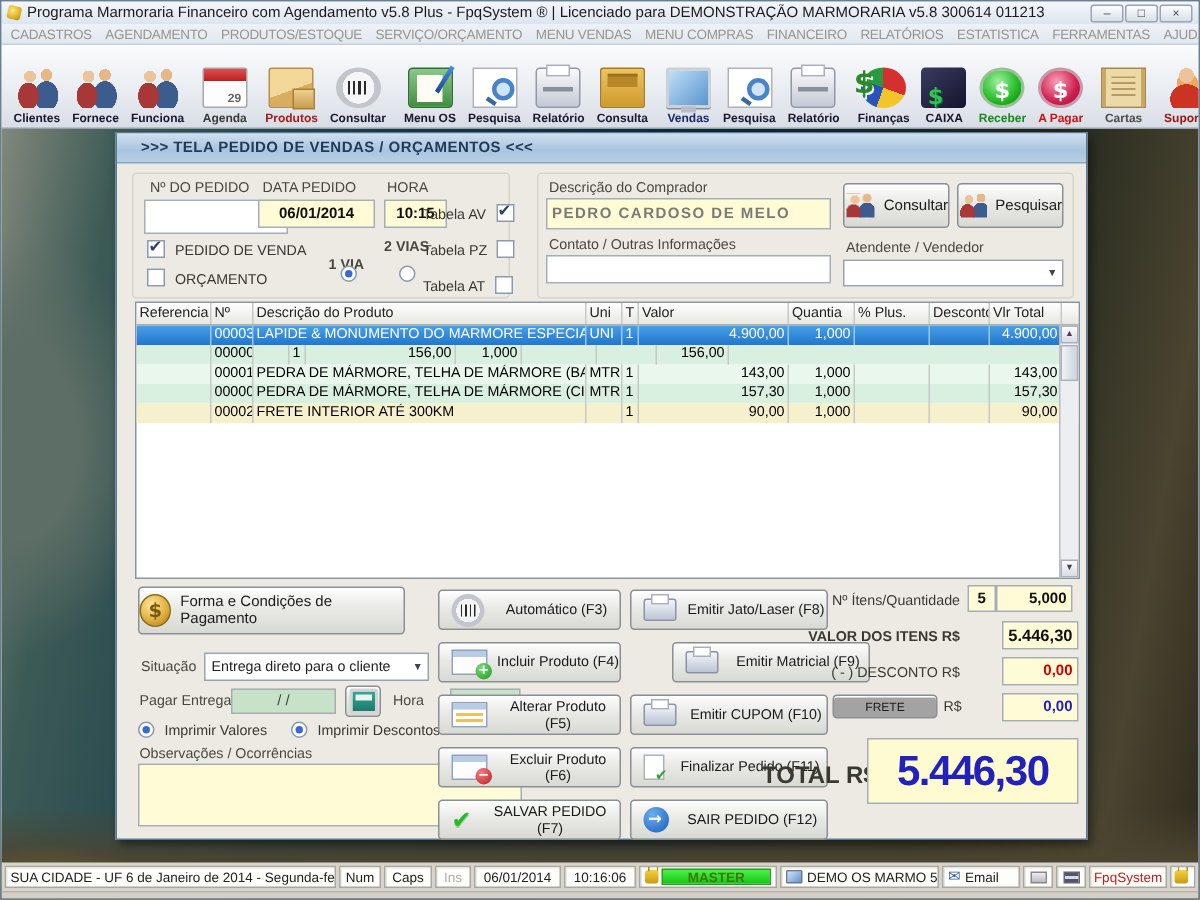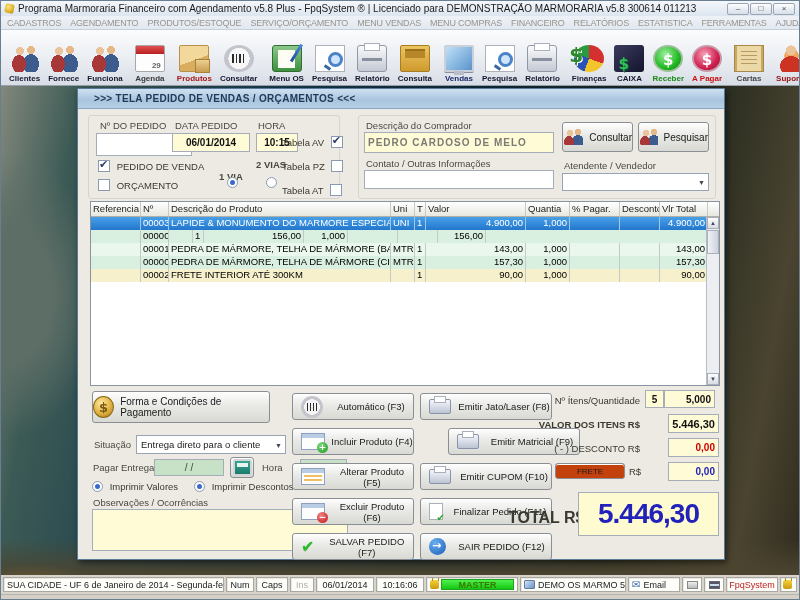--- a/index.html
+++ b/index.html
@@ -410,21 +410,21 @@
 
     <div class="grid" id="grid">
         <div class="tr head">
           <div class="td" style="width: 50px;">Referencia</div>
           <div class="td" style="width: 28px;">Nº</div>
           <div class="td" style="width: 222px;">Descrição do Produto</div>
           <div class="td" style="width: 24px;">Uni</div>
           <div class="td" style="width: 11px;">T</div>
           <div class="td" style="width: 100px;">Valor</div>
           <div class="td" style="width: 44px;">Quantia</div>
-          <div class="td" style="width: 50px;">% Pagar.</div>
+          <div class="td" style="width: 50px;">% Plus.</div>
           <div class="td" style="width: 40px;">Desconto</div>
           <div class="td" style="width: 48px;">Vlr Total</div>
         </div>
       <div class="tr sel">
           <div class="td" style="width: 50px;"></div>
           <div class="td" style="width: 28px;">000033</div>
           <div class="td" style="width: 222px;">LAPIDE &amp; MONUMENTO DO MARMORE ESPECIAL</div>
           <div class="td" style="width: 24px;">UNI</div>
           <div class="td" style="width: 11px;">1</div>
           <div class="td r" style="width: 100px;">4.900,00</div>
@@ -554,21 +554,21 @@
       </div>
       <div id="rightbtns"></div>
 
     <span class="tot-label" style="left:420px;top:306px;width:142px;">Nº Ítens/Quantidade</span>
     <div class="field yellow center" style="left:567px;top:301px;width:19px;height:18px;font-weight:bold;">5</div>
     <div class="field yellow right" style="left:586px;top:301px;width:51px;height:18px;font-weight:bold;">5,000</div>
     <span class="tot-label" style="left:420px;top:330px;width:142px;font-weight:bold;">VALOR DOS ITENS R$</span>
     <div class="field yellow right" style="left:590px;top:325px;width:51px;height:19px;font-weight:bold;font-size:11px;">5.446,30</div>
     <span class="tot-label" style="left:420px;top:354px;width:142px;">( - ) DESCONTO R$</span>
     <div class="field yellow right" style="left:590px;top:349px;width:51px;height:19px;font-weight:bold;color:#cc0000;">0,00</div>
-    <div class="btn" style="left:477px;top:374px;width:70px;height:16px;font-size:8px;background:#c2410c;">FRETE</div>
+    <div class="btn" style="left:477px;top:374px;width:70px;height:16px;font-size:8px;background:#a3a3a3;">FRETE</div>
     <span class="tot-label" style="left:551px;top:377px;">R$</span>
     <div class="field yellow right" style="left:590px;top:373px;width:51px;height:19px;font-weight:bold;color:#2222bb;">0,00</div>
     <span class="tot-label" style="left:430px;top:420px;width:64px;font-weight:bold;font-size:16px;">TOTAL R$</span>
     <div class="big-total">5.446,30</div>
   </div>
 
   <div class="statusbar" id="statusbar">
       <div class="seg" style="flex: 1 1 0%;">
         <span>SUA CIDADE - UF  6 de Janeiro de 2014 - Segunda-feira</span>
       </div>

